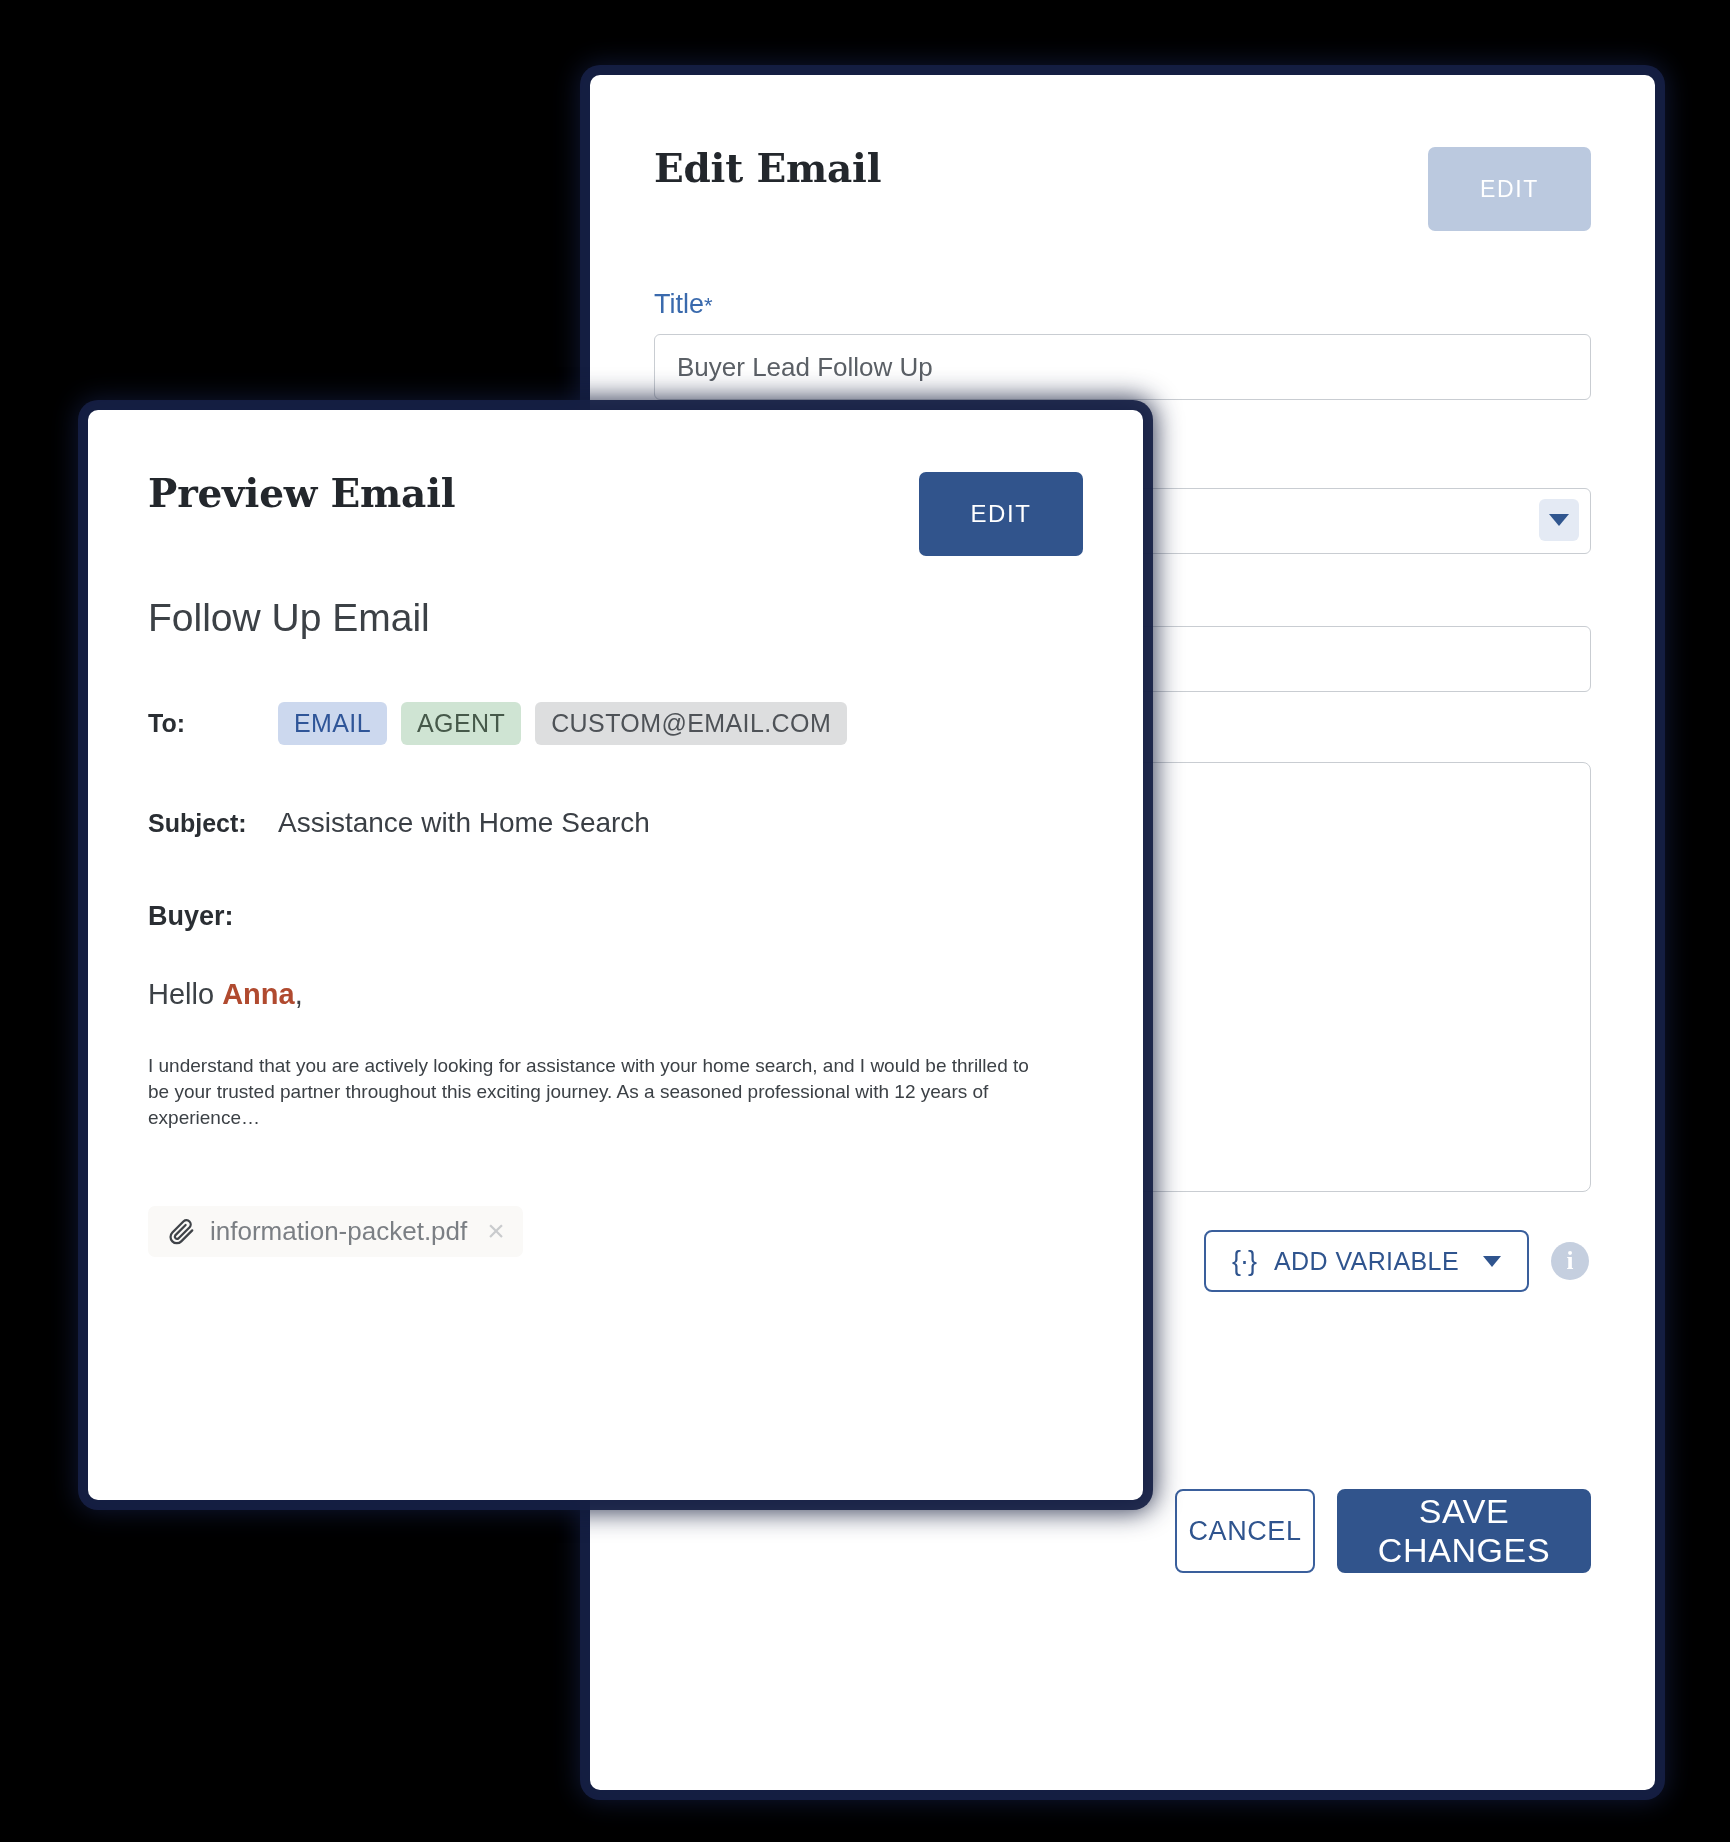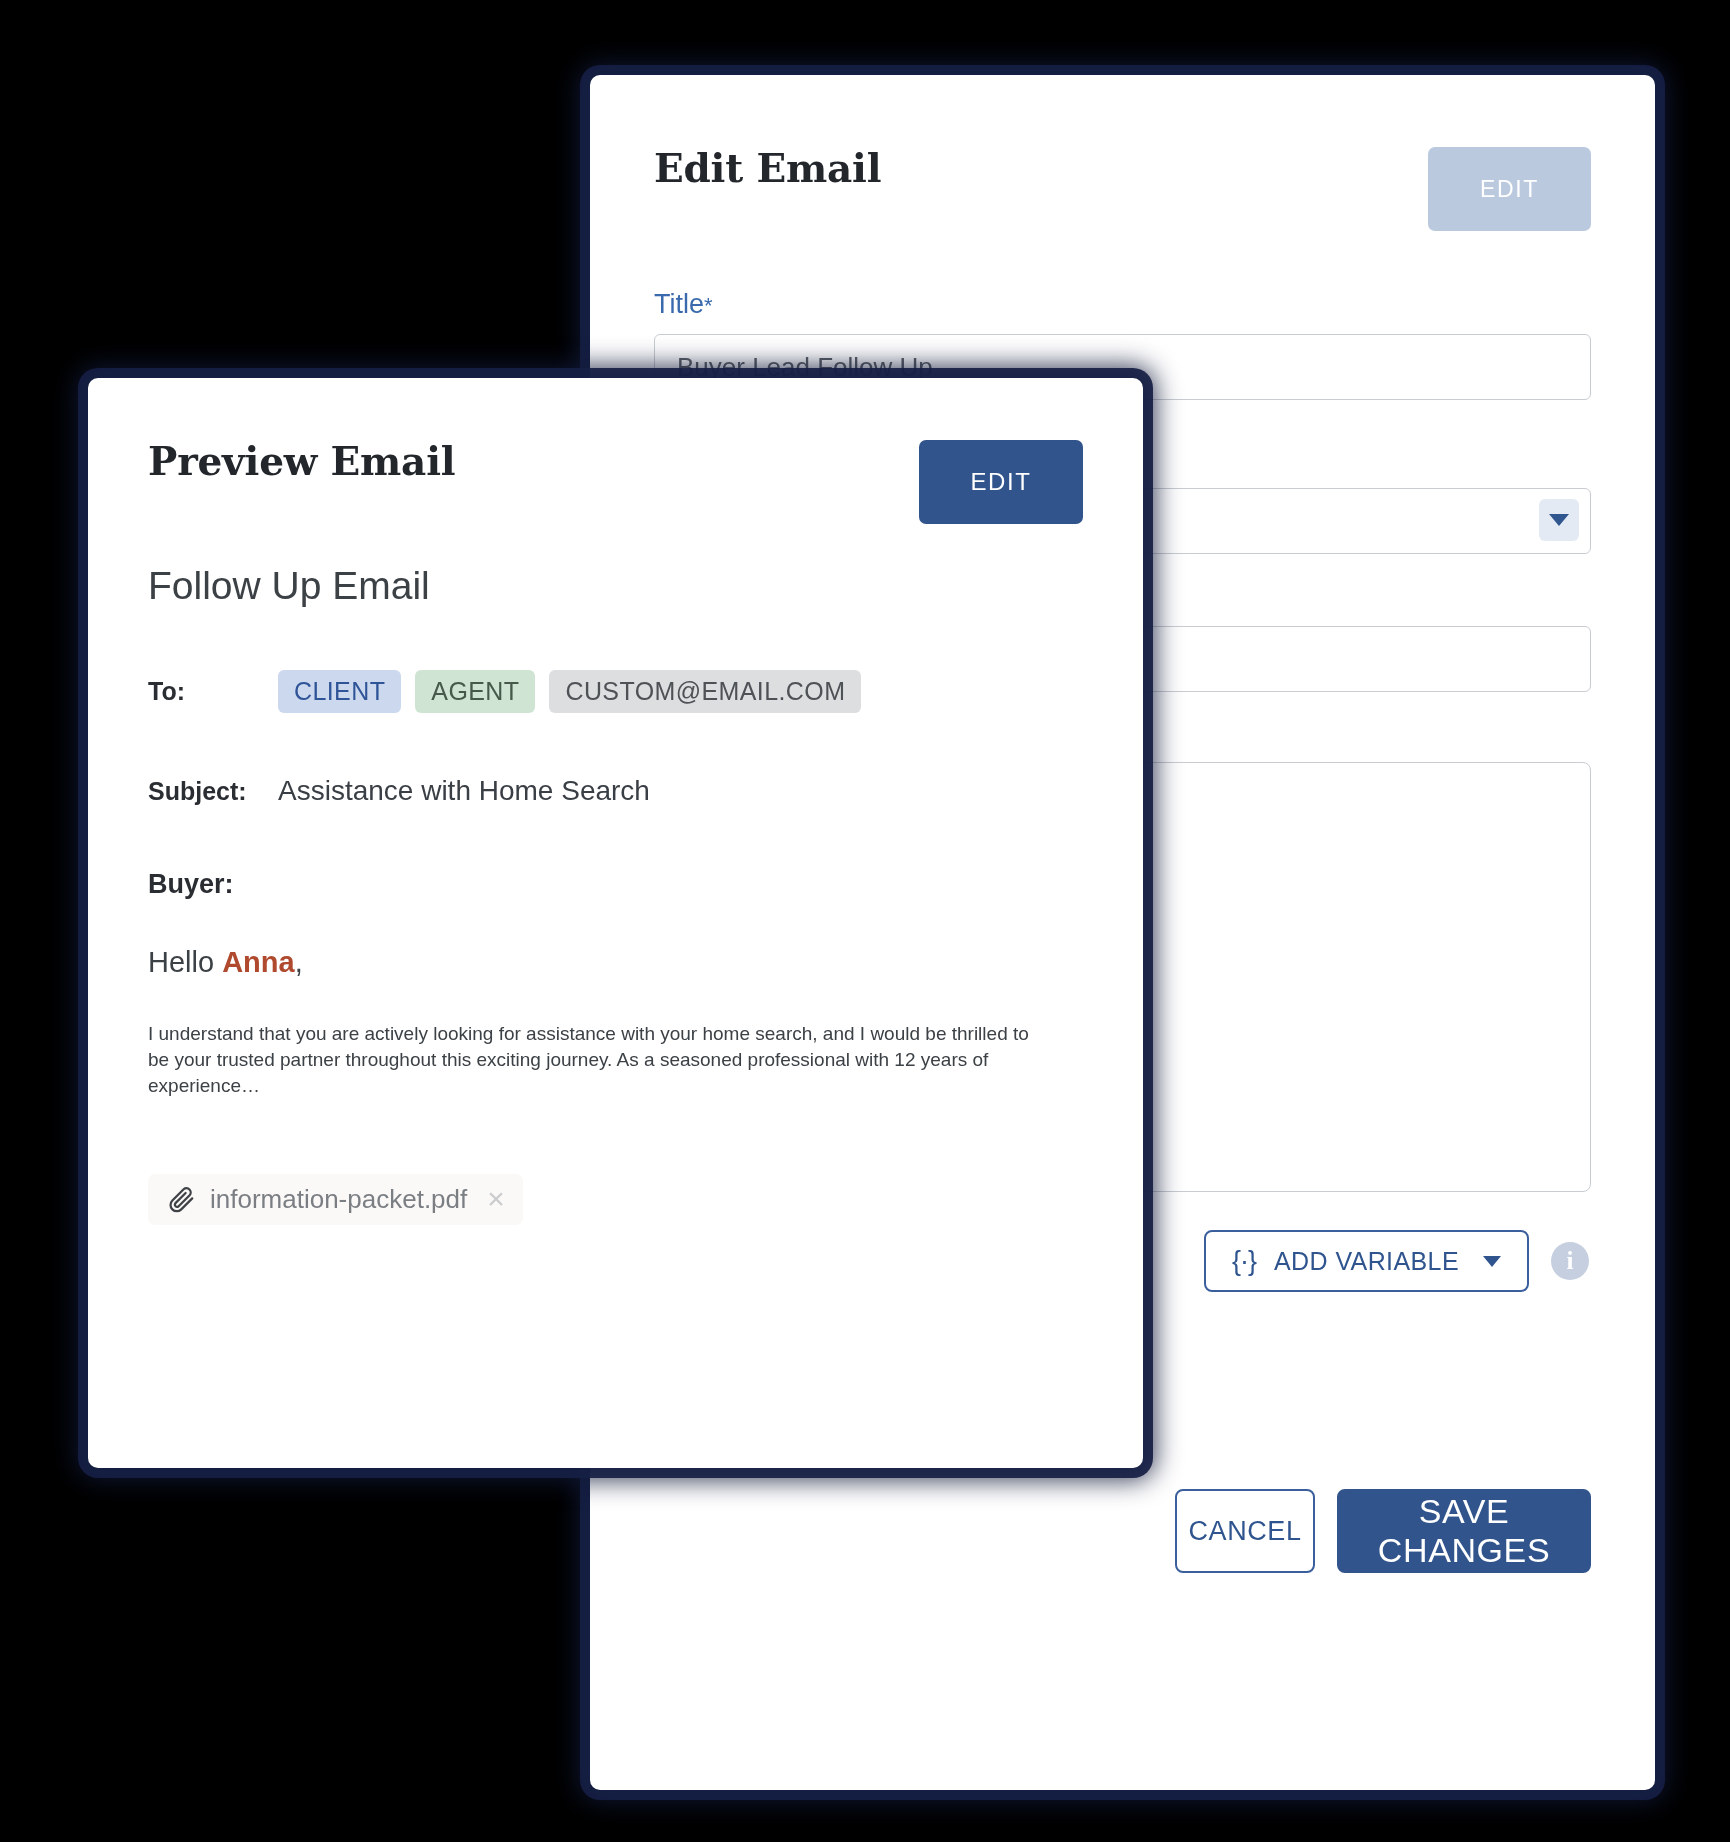--- a/index.html
+++ b/index.html
@@ -242,21 +242,21 @@
     font-size: 34px;
     letter-spacing: 0.6px;
     font-family: "Liberation Sans", sans-serif;
     cursor: pointer;
   }
 
   
   .preview-dialog {
     position: absolute;
     left: 88px;
-    top: 378px;
+    top: 410px;
     width: 1055px;
     height: 1090px;
     background: #ffffff;
     border-radius: 10px;
     box-shadow: 0 0 0 10px rgba(22,32,68,0.92),
                 0 0 26px 12px rgba(18,26,58,0.85);
     box-sizing: border-box;
     padding: 62px 60px;
     overflow: hidden;
   }
@@ -396,21 +396,21 @@
   <div class="preview-header">
     <h1 class="dialog-title">Preview Email</h1>
     <button class="btn-edit-active">EDIT</button>
   </div>
 
   <div class="email-name">Follow Up Email</div>
 
   <div class="meta-row">
     <span class="meta-label">To:</span>
     <span class="chips">
-      <span class="chip chip-client">CLIENT</span>
+      <span class="chip chip-client">EMAIL</span>
       <span class="chip chip-agent">AGENT</span>
       <span class="chip chip-custom">CUSTOM@EMAIL.COM</span>
     </span>
   </div>
 
   <div class="meta-row">
     <span class="meta-label">Subject:</span>
     <span class="subject-val">Assistance with Home Search</span>
   </div>
 

